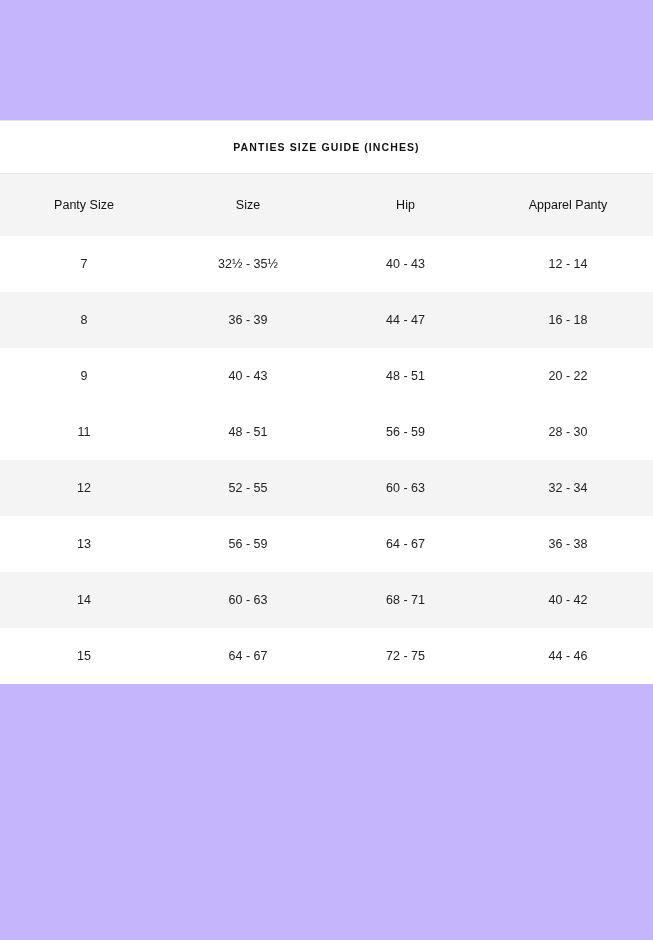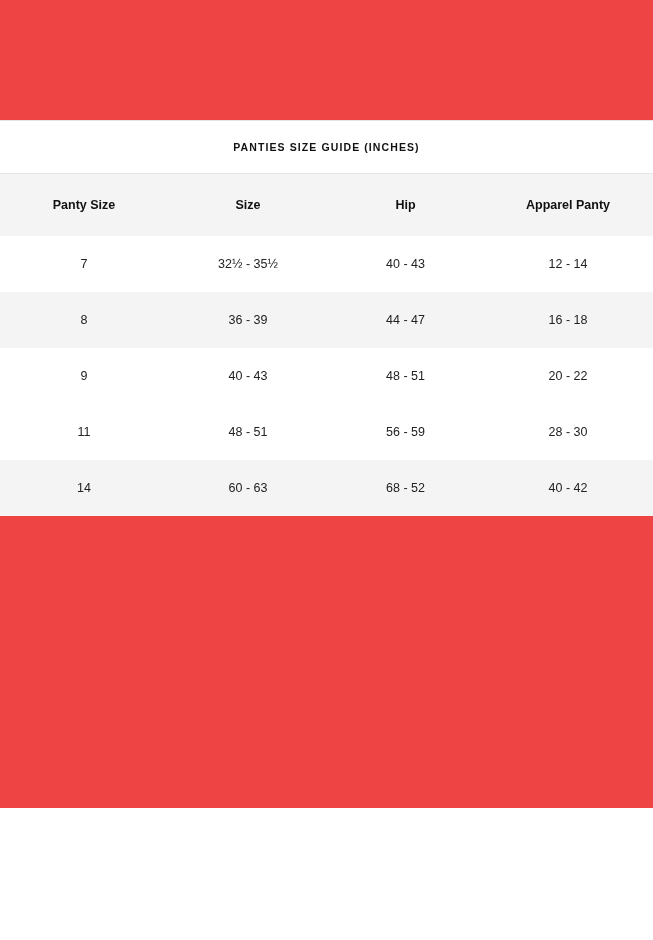--- a/index.html
+++ b/index.html
@@ -9,23 +9,23 @@
   }
   body {
     width: 653px;
     height: 940px;
     font-family: "Liberation Sans", sans-serif;
     color: #1a1a1a;
     overflow: hidden;
   }
   .page {
     width: 653px;
-    height: 808px;
+    height: 940px;
     position: relative;
-    background: #ef4444;
+    background: #c4b5fd;
   }
   .top-spacer {
     height: 120px;
   }
   .size-table {
     width: 653px;
     border-collapse: collapse;
     table-layout: fixed;
   }
   .size-table caption {
@@ -35,21 +35,21 @@
     font-weight: bold;
     letter-spacing: 1.1px;
     color: #111111;
     padding: 20px 0 20px 0;
     border-top: 1px solid #e4e4e4;
     border-bottom: 1px solid #e4e4e4;
     background: #ffffff;
   }
   .size-table th {
     font-size: 12.5px;
-    font-weight: bold;
+    font-weight: normal;
     color: #111111;
     text-align: center;
     padding: 24px 0 24px 0;
     background: #f4f4f4;
     border: none;
   }
   .size-table td {
     font-size: 12.5px;
     font-weight: normal;
     color: #222222;
@@ -109,20 +109,38 @@
         <td>48 - 51</td>
         <td>20 - 22</td>
       </tr>
       <tr class="row-odd">
         <td>11</td>
         <td>48 - 51</td>
         <td>56 - 59</td>
         <td>28 - 30</td>
       </tr>
       <tr class="row-even">
+        <td>12</td>
+        <td>52 - 55</td>
+        <td>60 - 63</td>
+        <td>32 - 34</td>
+      </tr>
+      <tr class="row-odd">
+        <td>13</td>
+        <td>56 - 59</td>
+        <td>64 - 67</td>
+        <td>36 - 38</td>
+      </tr>
+      <tr class="row-even">
         <td>14</td>
         <td>60 - 63</td>
-        <td>68 - 52</td>
+        <td>68 - 71</td>
         <td>40 - 42</td>
+      </tr>
+      <tr class="row-odd">
+        <td>15</td>
+        <td>64 - 67</td>
+        <td>72 - 75</td>
+        <td>44 - 46</td>
       </tr>
     </tbody>
   </table>
 </div>
 
 </body></html>

